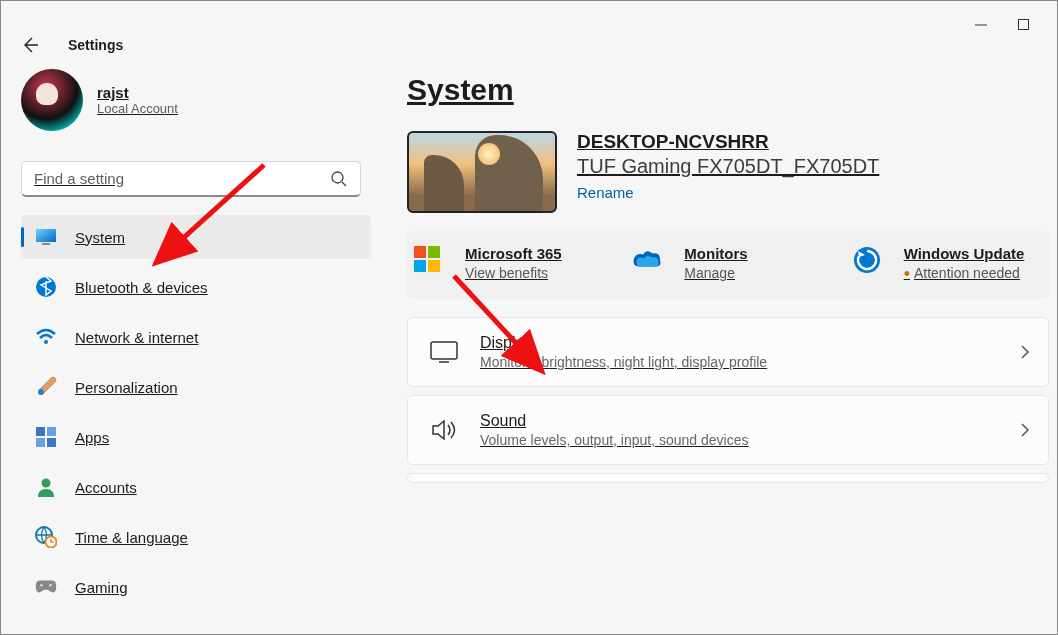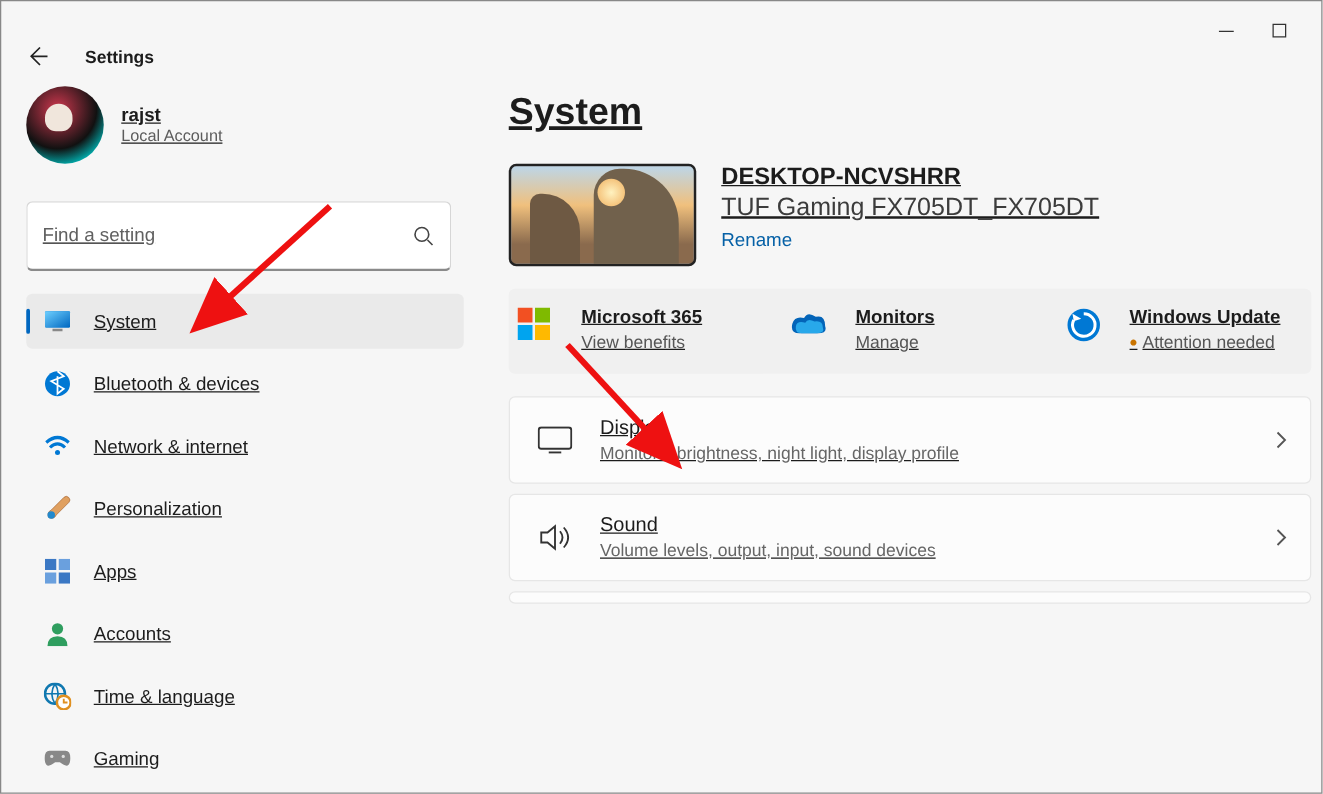--- a/index.html
+++ b/index.html
@@ -39,21 +39,21 @@
     position:relative;
     overflow:hidden;
   }
   .avatar::after{
     content:""; position:absolute; left:15px; top:14px; width:22px; height:22px;
     background:#f0e6dc; border-radius:50% 50% 40% 40%;
   }
   .username { font-size:15px; font-weight:700; }
   .account-type { font-size:13px; color:#5c5c5c; }
   .search-box {
-    width: 340px; height:56px;
+    width: 340px; height:36px;
     background:#fff;
     border:1px solid #d6d6d6;
     border-bottom:2px solid #8a8a8a;
     border-radius:5px;
     display:flex; align-items:center;
     padding:0 12px;
     margin-bottom:18px;
     justify-content:space-between;
   }
   .search-box input {

